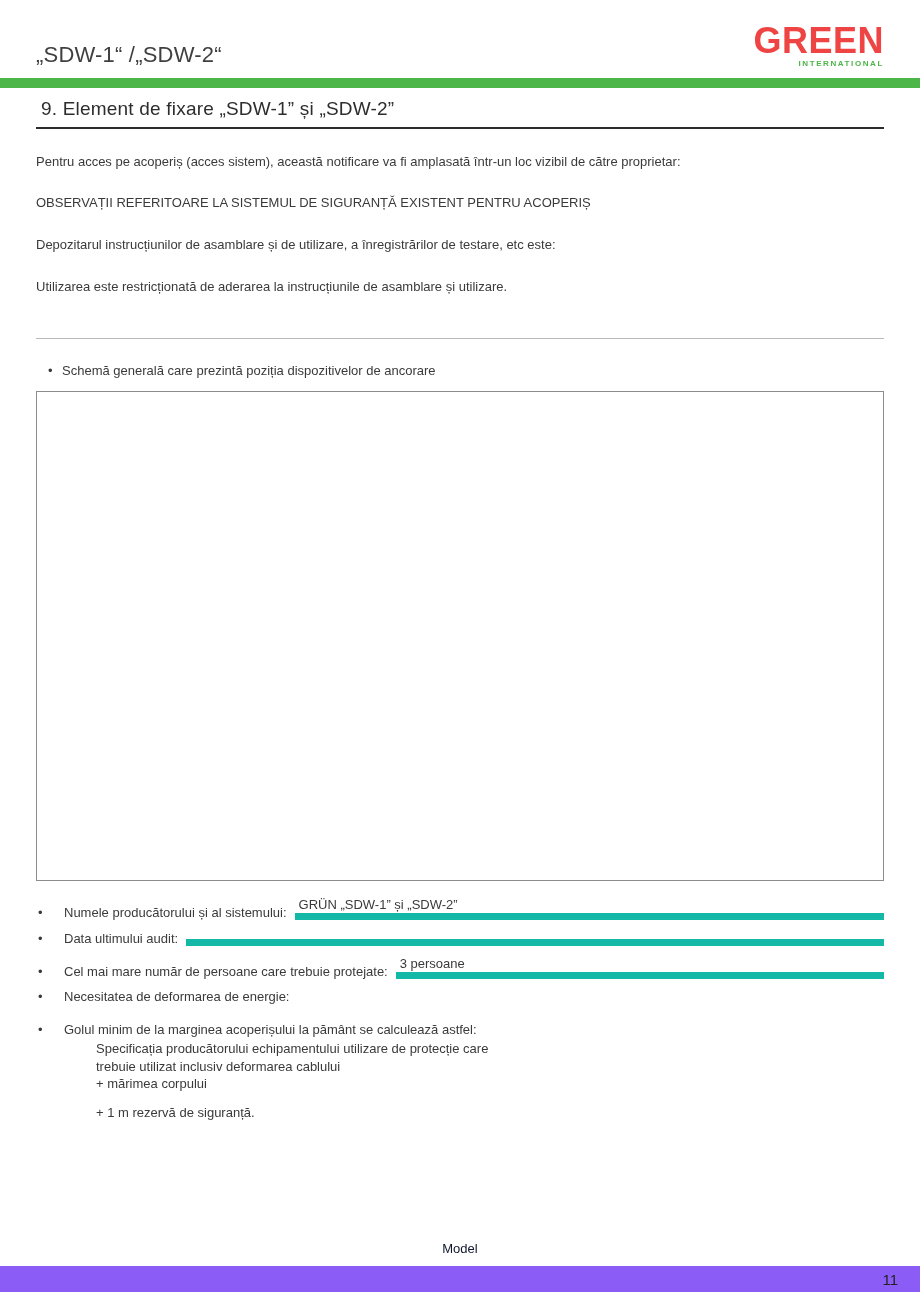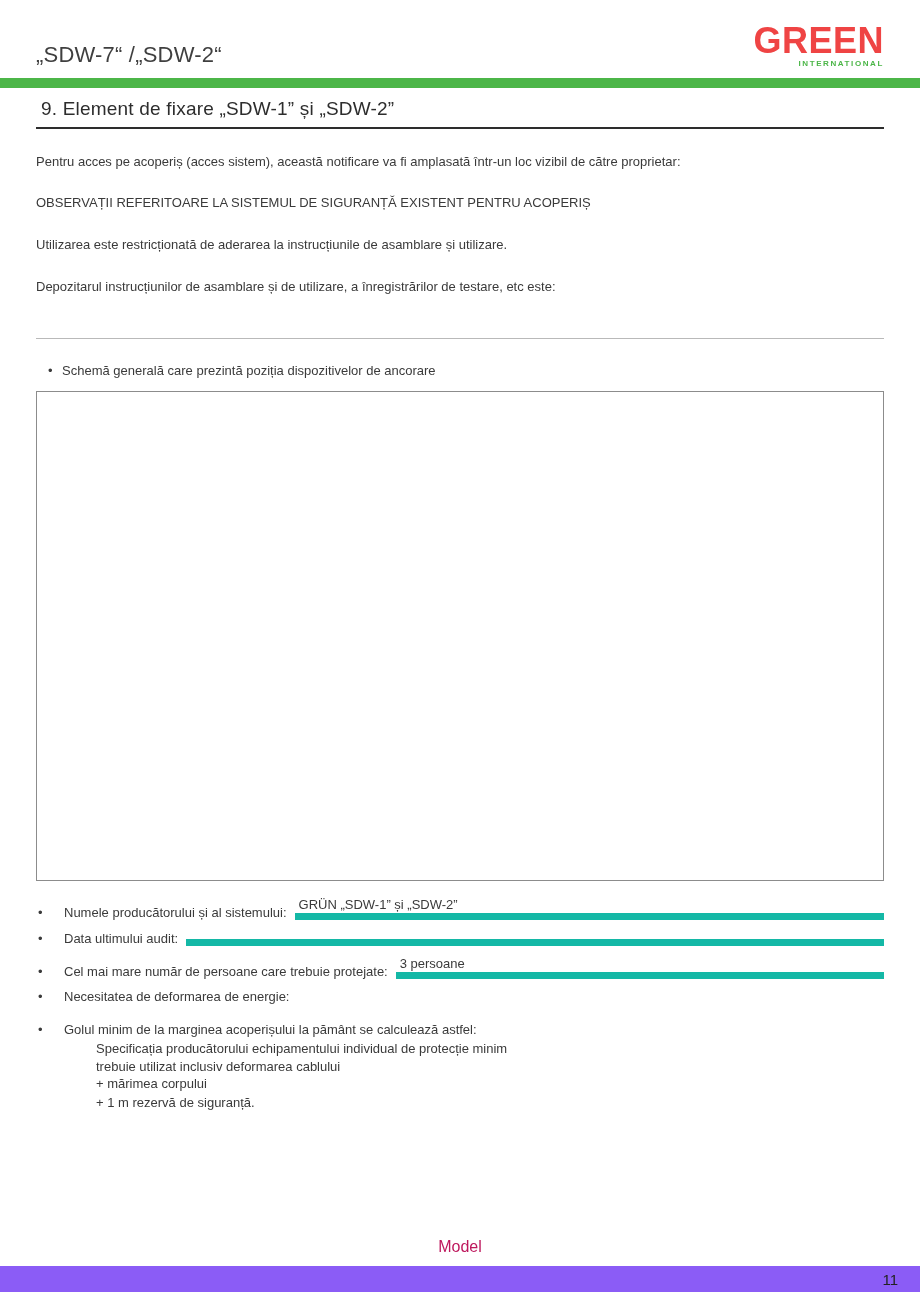--- a/index.html
+++ b/index.html
@@ -60,57 +60,57 @@
     flex:1; margin-left:8px;
     border-bottom:7px solid #14b8a6;
     padding:0 0 1px 4px;
     min-height:16px;
   }
 
   .calc { margin-top:18px; font-size:13px; }
   .calc-intro { display:flex; }
   .calc-intro .bullet { width:28px; }
   .calc-lines { margin-left:60px; margin-top:3px; line-height:1.35; }
-  .calc-plus-last { margin-top:1px; }
+  .calc-plus-last { margin-top:11px; }
 
   
   .footer-model {
     position:absolute; bottom:44px; left:0; width:920px;
-    text-align:center; font-size:16px; color:#be185d;
+    text-align:center; font-size:13px; color:#0f172a;
   }
   .bottom-bar {
     position:absolute; bottom:8px; left:0;
     width:920px; height:26px; background:#8b5cf6;
     display:flex; align-items:center; justify-content:flex-end;
     padding-right:22px;
     font-size:15px; color:#222222;
   }
 </style>
 </head>
 <body>
 
 <div class="page">
 
   <div class="header">
-    <div class="doc-title">„SDW-7“ /„SDW-2“</div>
+    <div class="doc-title">„SDW-1“ /„SDW-2“</div>
     <div class="logo">
       <span class="logo-main">GREEN</span>
       <span class="logo-sub">INTERNATIONAL</span>
     </div>
   </div>
   <div class="green-bar"></div>
 
   <div class="content">
 
     <div class="section-title">9. Element de fixare „SDW-1” și „SDW-2”</div>
 
     <div class="para">Pentru acces pe acoperiș (acces sistem), această notificare va fi amplasată într-un loc vizibil de către proprietar:</div>
     <div class="para">OBSERVAȚII REFERITOARE LA SISTEMUL DE SIGURANȚĂ EXISTENT PENTRU ACOPERIȘ</div>
+    <div class="para">Depozitarul instrucțiunilor de asamblare și de utilizare, a înregistrărilor de testare, etc este:</div>
     <div class="para">Utilizarea este restricționată de aderarea la instrucțiunile de asamblare și utilizare.</div>
-    <div class="para">Depozitarul instrucțiunilor de asamblare și de utilizare, a înregistrărilor de testare, etc este:</div>
 
     <div class="fill-line"></div>
 
     <div class="bullet-row bullet-indent">
       <span class="bullet">•</span>
       <span>Schemă generală care prezintă poziția dispozitivelor de ancorare</span>
     </div>
     <div class="diagram-box"></div>
 
     <div class="fields">
@@ -139,21 +139,21 @@
       </div>
 
     </div>
 
     <div class="calc">
       <div class="calc-intro">
         <span class="bullet">•</span>
         <span>Golul minim de la marginea acoperișului la pământ se calculează astfel:</span>
       </div>
       <div class="calc-lines">
-        <div>Specificația producătorului echipamentului individual de protecție minim</div>
+        <div>Specificația producătorului echipamentului utilizare de protecție care</div>
         <div>trebuie utilizat inclusiv deformarea cablului</div>
         <div>+ mărimea corpului</div>
         <div class="calc-plus-last">+ 1 m rezervă de siguranță.</div>
       </div>
     </div>
 
   </div>
 
   <div class="footer-model">Model</div>
   <div class="bottom-bar">

